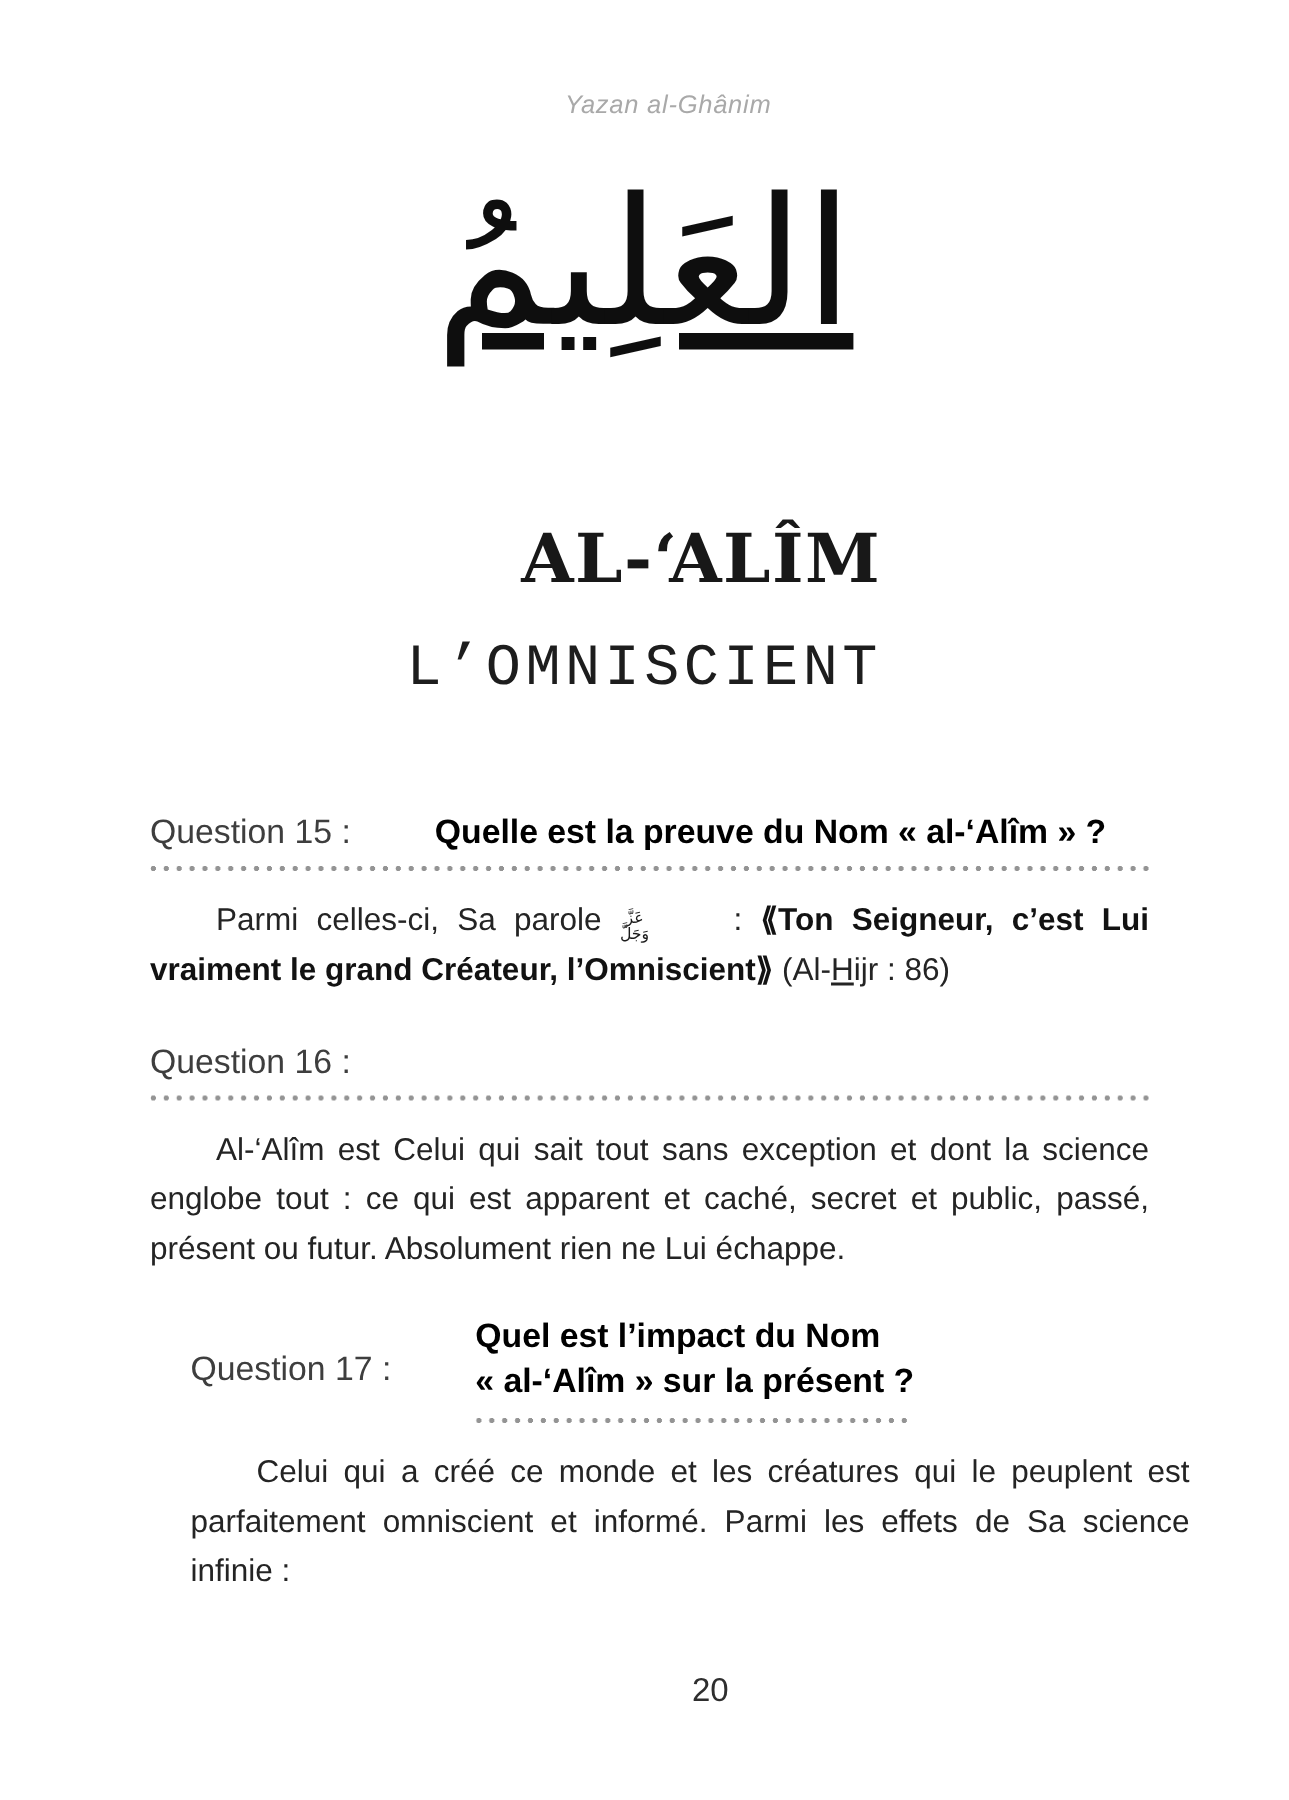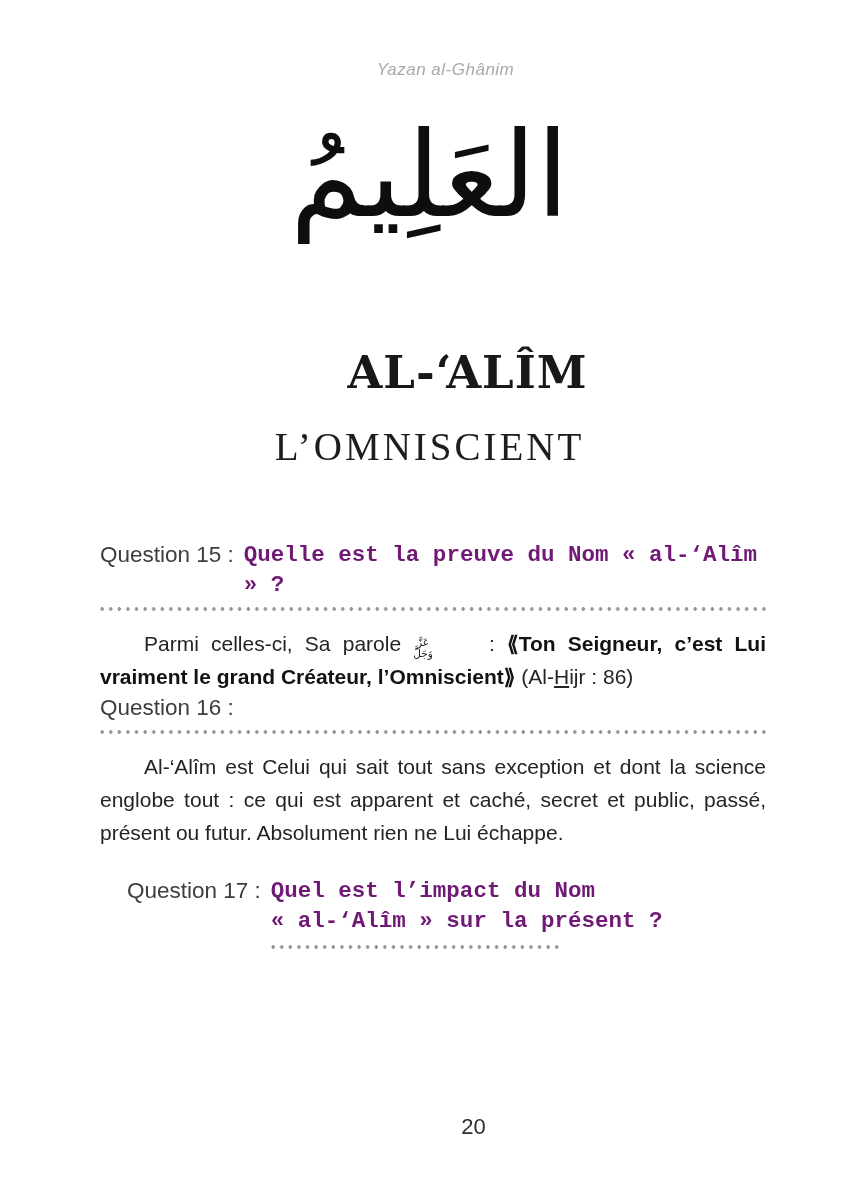--- a/index.html
+++ b/index.html
@@ -40,20 +40,21 @@
     position: absolute;
     top: 78px;
     left: 0;
     width: 100%;
     text-align: center;
     font-family: "DejaVu Sans", sans-serif;
     font-size: 118px;
     line-height: 1.65;
     color: #0e0e0e;
     direction: rtl;
+    text-decoration: underline;
   }
 
   
   .title {
     position: absolute;
     top: 346px;
     left: 0;
     width: 100%;
     margin: 0;
     text-align: center;
@@ -64,54 +65,54 @@
     color: #181818;
     padding-left: 38px;
   }
   .subtitle {
     position: absolute;
     top: 424px;
     left: 0;
     width: 100%;
     margin: 0;
     text-align: center;
-    font-family: Liberation Serif, serif;
+    font-family: Liberation Mono, monospace;
     font-weight: normal;
     font-size: 39px;
     letter-spacing: 3px;
     color: #1d1d1d;
   }
 
   
   .qsec {
     position: absolute;
     left: 100px;
     width: 666px;
   }
   .q15 { top: 540px; }
   .q16 { top: 693px; }
   .q17 { top: 876px; margin-left: 27px; }
 
   .q-head {
     display: flex;
-    align-items: flex-start;
+    align-items: center;
     font-size: 22.5px;
     line-height: 30px;
+    gap: 46px;
   }
   .q-label {
     flex: 0 0 auto;
     color: #3e3e3e;
     font-weight: normal;
     margin-right: 10px;
     white-space: nowrap;
   }
   .q-bold {
     font-weight: bold;
-    color: #701a75;
-    font-family: Liberation Mono, monospace;
+    color: #000000;
   }
   .q-bold-block {
     display: block;
   }
   .q-bold-block .q-bold { display: block; }
 
   .dots {
     margin-top: 6px;
     height: 6px;
     background-image: radial-gradient(circle at 2.2px 3px, #949494 1.6px, transparent 1.95px);
@@ -202,17 +203,18 @@
 
   <section class="qsec q17">
     <div class="q-head">
       <span class="q-label">Question 17 :</span>
       <div class="q-bold-block">
         <div class="q-bold">Quel est l’impact du Nom</div>
         <div class="q-bold">« al-‘Alîm » sur la présent ?</div>
         <div class="dots dots-short"></div>
       </div>
     </div>
+    <p class="para">Celui qui a créé ce monde et les créatures qui le peuplent est parfaitement omniscient et informé. Parmi les effets de Sa science infinie :</p>
   </section>
 
   <div class="page-number">20</div>
 
 </div>
 
 </body></html>

